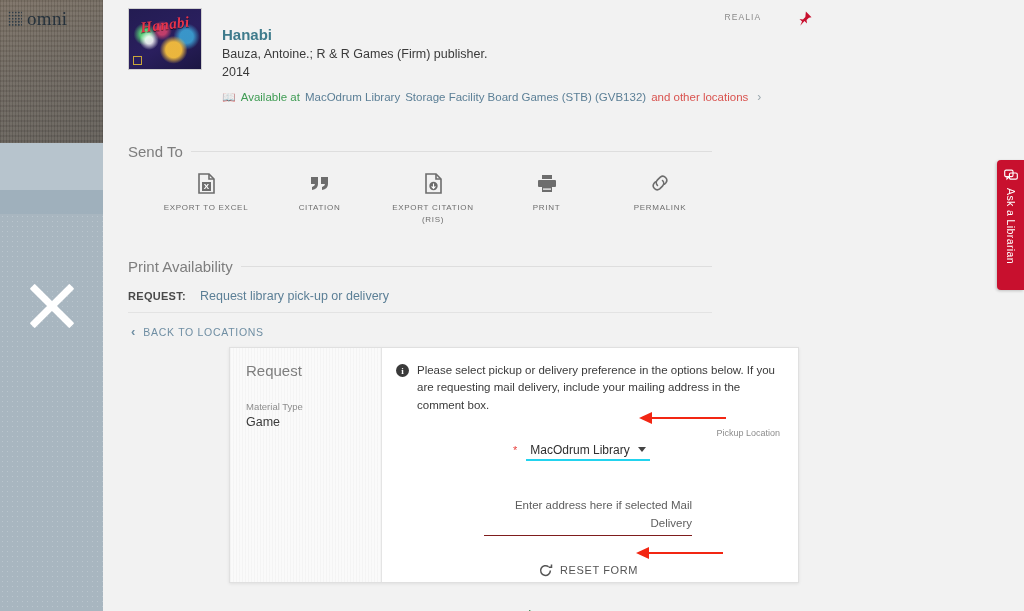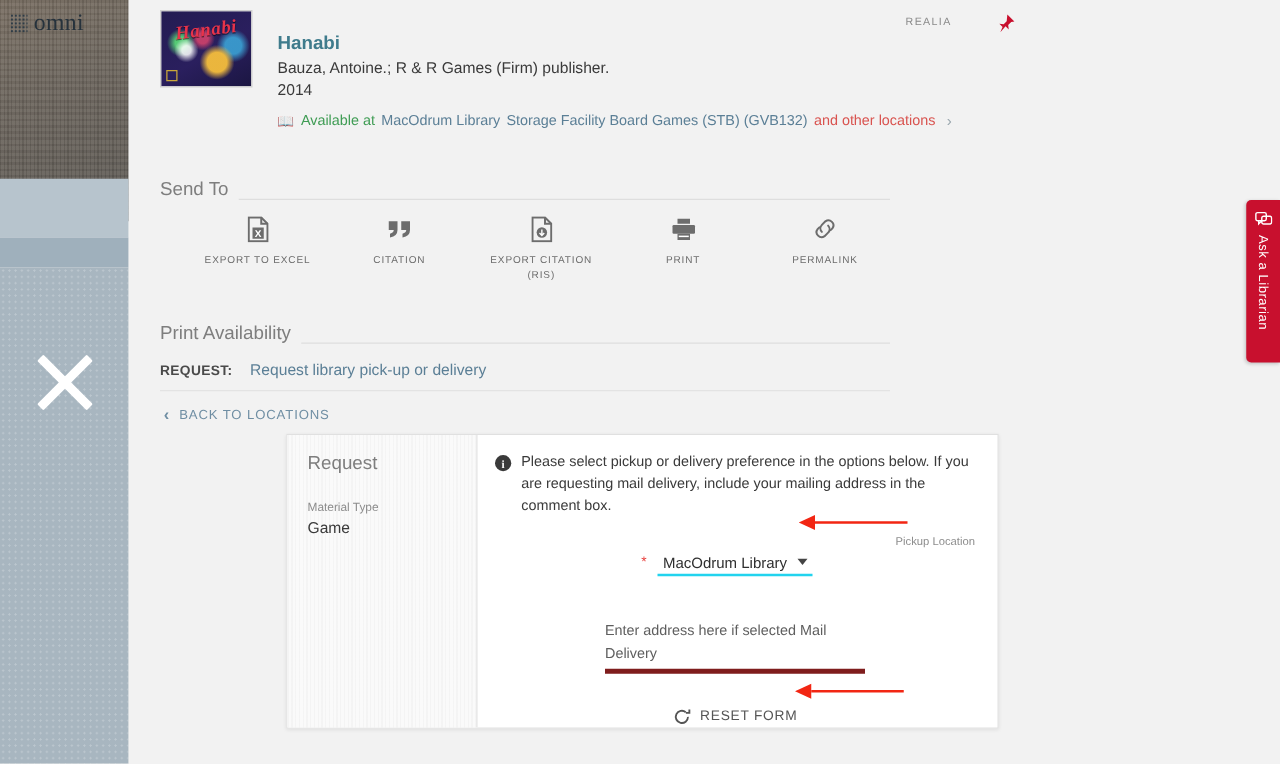--- a/index.html
+++ b/index.html
@@ -86,21 +86,21 @@
   .rec-title { font-size:15px; font-weight:bold; color:#3f7b8c; margin-top:4px; }
   .rec-line { font-size:12.5px; color:#3a3a3a; margin-top:4px; }
   .avail { margin-top:11px; font-size:11.5px; display:flex; align-items:center; gap:5px; white-space:nowrap; }
   .avail .bk { color:#4f8a5b; font-size:11px; }
   .avail .g { color:#3f9c54; }
   .avail .b { color:#5b7f96; }
   .avail .r { color:#d9534f; }
   .avail .chev { color:#9aa7ae; font-size:12px; margin-left:4px; }
 
   
-  .sec { position:absolute; left:25px; width:584px; display:flex; align-items:flex-end; gap:8px; }
+  .sec { position:absolute; left:25px; width:584px; display:flex; align-items:center; gap:8px; }
   .sec-title { font-size:15px; color:#7e7e7e; font-weight:normal; white-space:nowrap; }
   .sec-rule { flex:1; height:1px; background:#dedede; }
 
   
   .sendto-row {
     position:absolute; left:60px; top:172px; width:540px;
     display:flex; justify-content:space-between; align-items:flex-start;
   }
   .st-item { width:86px; display:flex; flex-direction:column; align-items:center; gap:8px; }
   .st-ico { height:22px; display:flex; align-items:center; justify-content:center; color:#6d6d6d; }
@@ -146,22 +146,22 @@
   .pl-ctl {
     margin:5px auto 0; width:124px; position:relative;
     display:flex; align-items:center; justify-content:center; gap:8px;
     border-bottom:2px solid #22d3ee; padding-bottom:2px;
   }
   .pl-star { position:absolute; left:-13px; top:1px; color:#e8423f; font-size:11px; }
   .pl-val { font-size:12px; color:#2f2f2f; }
   .pl-caret { width:0; height:0; border-left:4.5px solid transparent; border-right:4.5px solid transparent; border-top:5px solid #444; }
 
   .field-addr {
-    margin:34px auto 0; width:208px; text-align:left;
-    border-bottom:4px solid #7f1d1d; padding-bottom:4px;
+    margin:34px auto 0; width:208px; text-align:right;
+    border-bottom:1px solid #7f1d1d; padding-bottom:4px;
   }
   .field-addr span { font-size:11.5px; color:#5e5e5e; }
 
   .btn-reset { margin:27px auto 0; display:flex; align-items:center; justify-content:center; gap:7px; }
   .btn-reset .t { font-size:11px; letter-spacing:.6px; color:#555;text-align:center; }
   .btn-send { margin:22px auto 0; display:flex; align-items:center; justify-content:center; gap:8px; }
   .btn-send .t { font-size:11.5px; letter-spacing:.5px; color:#2e8b45; font-weight:normal;margin-top:20px; }
   .send-tri { width:0;height:0; border-top:6px solid transparent; border-bottom:6px solid transparent; border-left:13px solid #1f7a34; }
 
   

